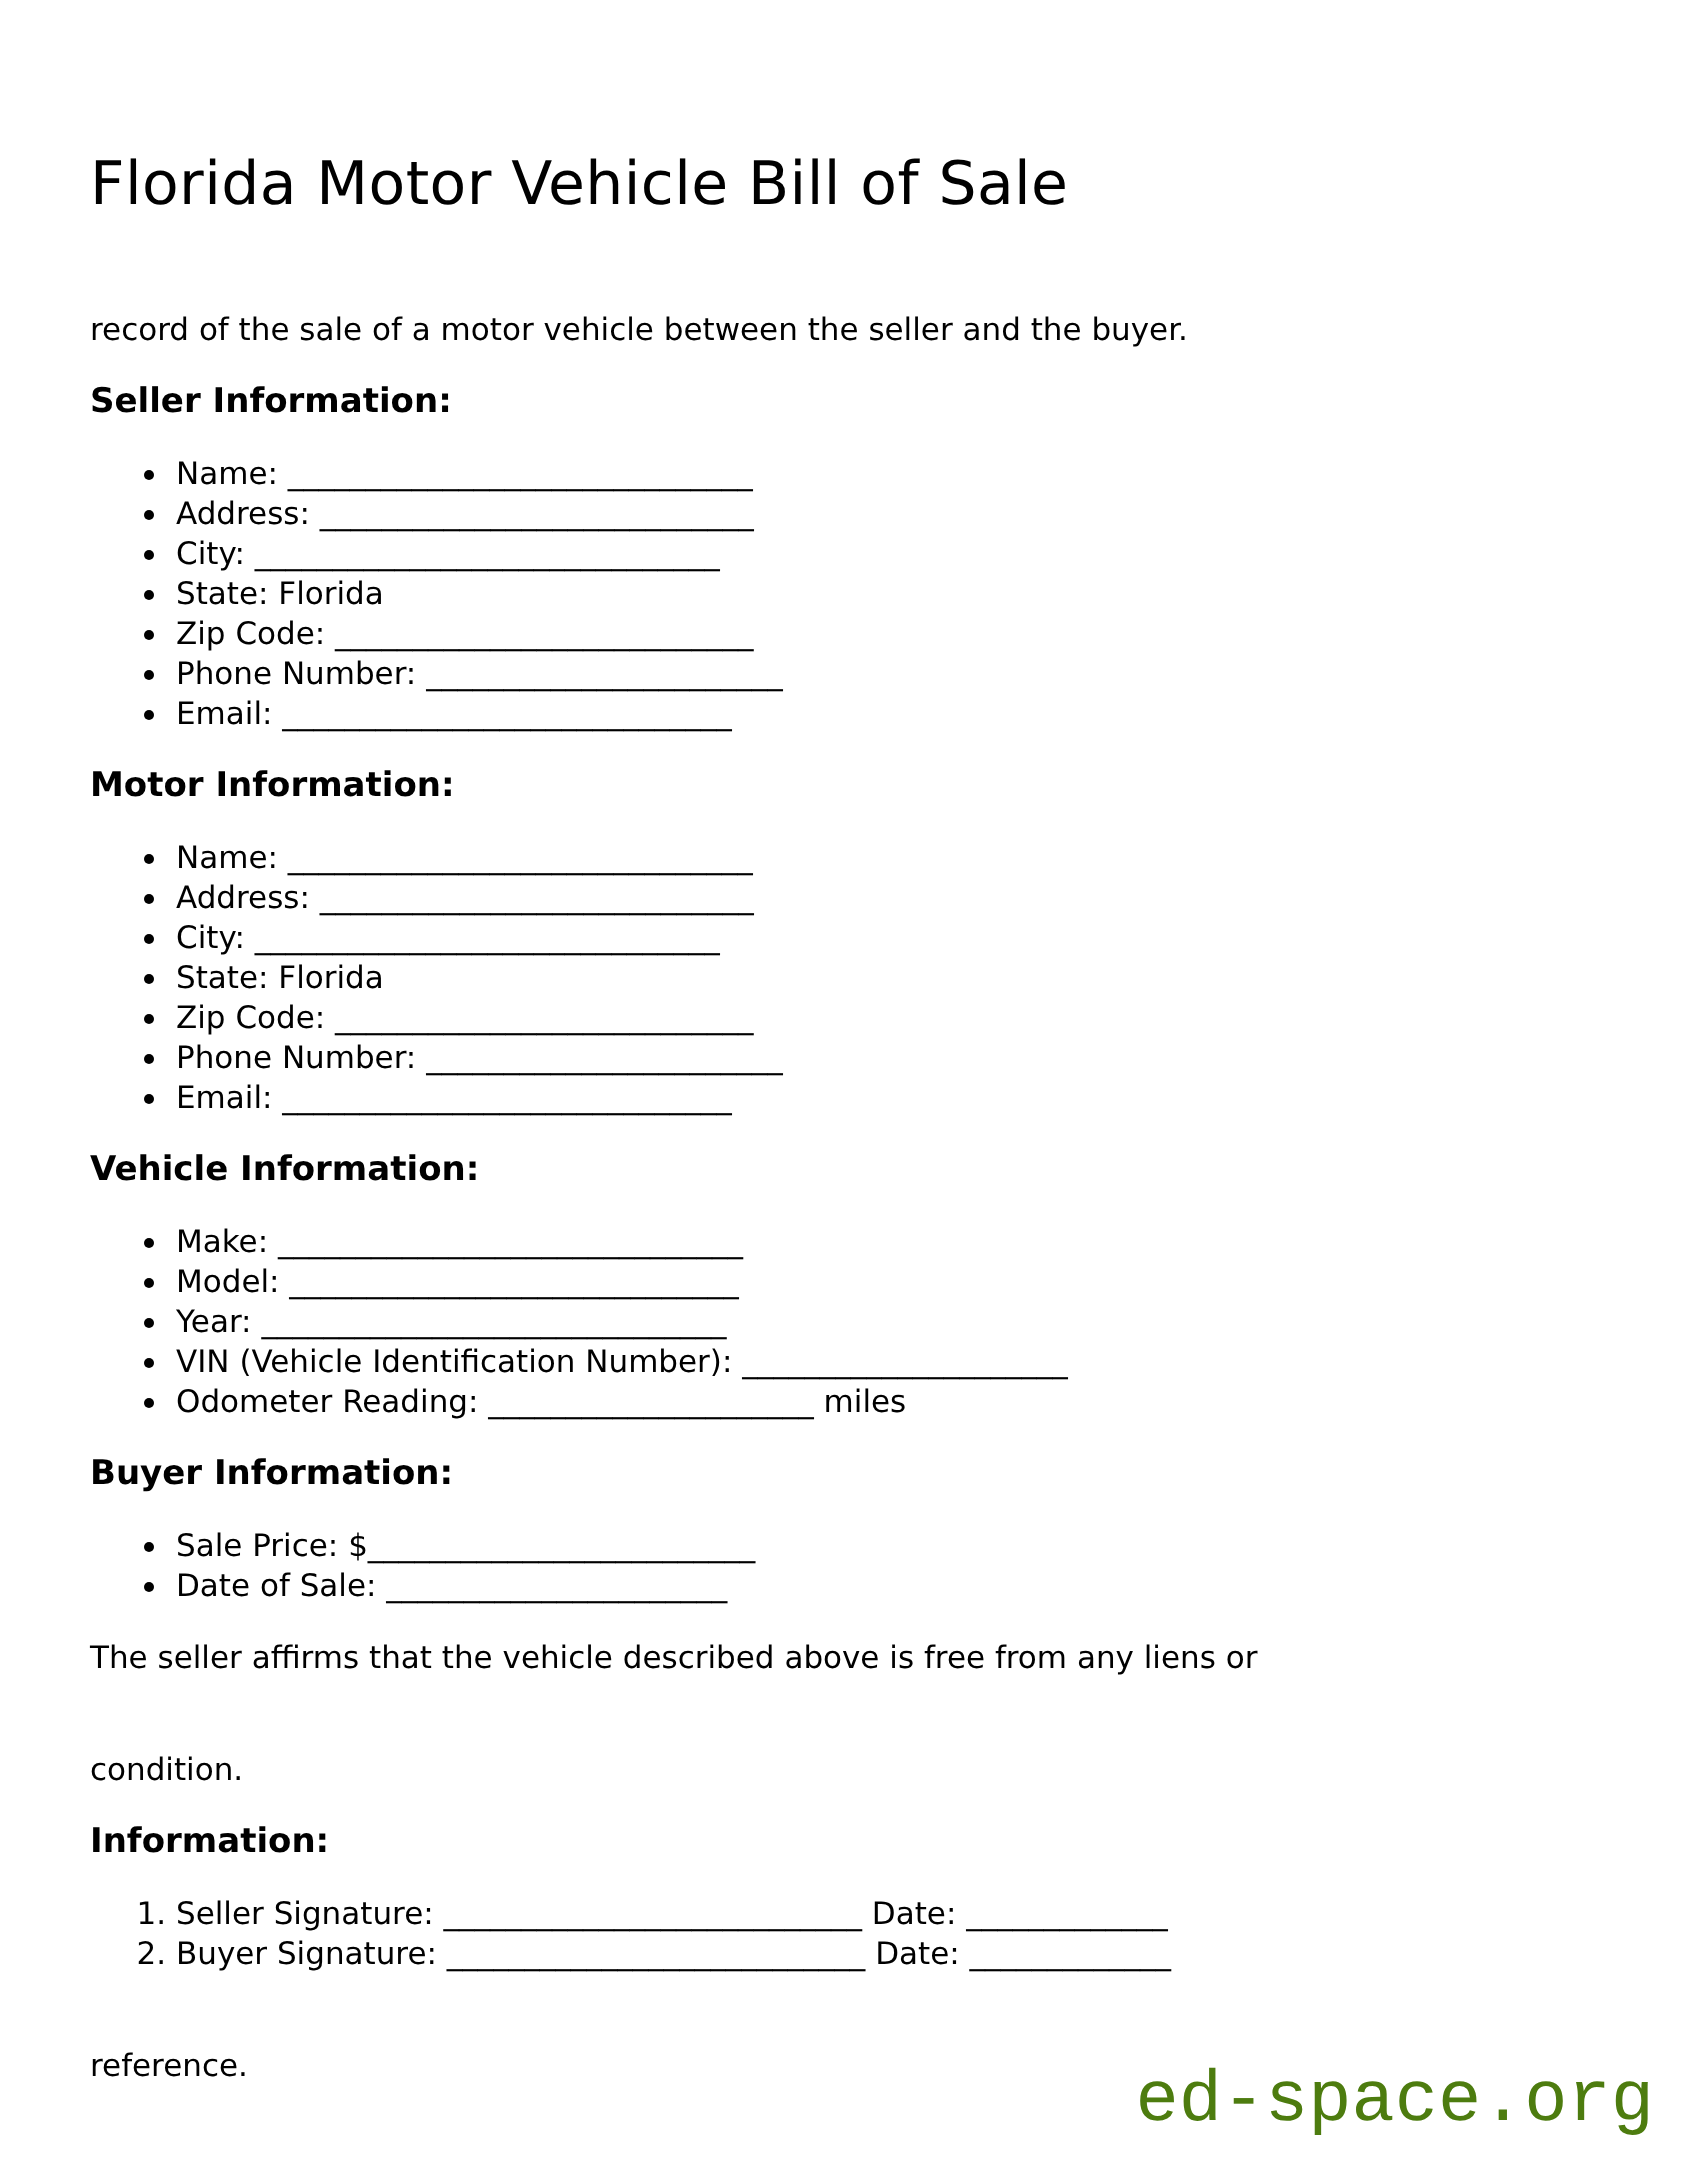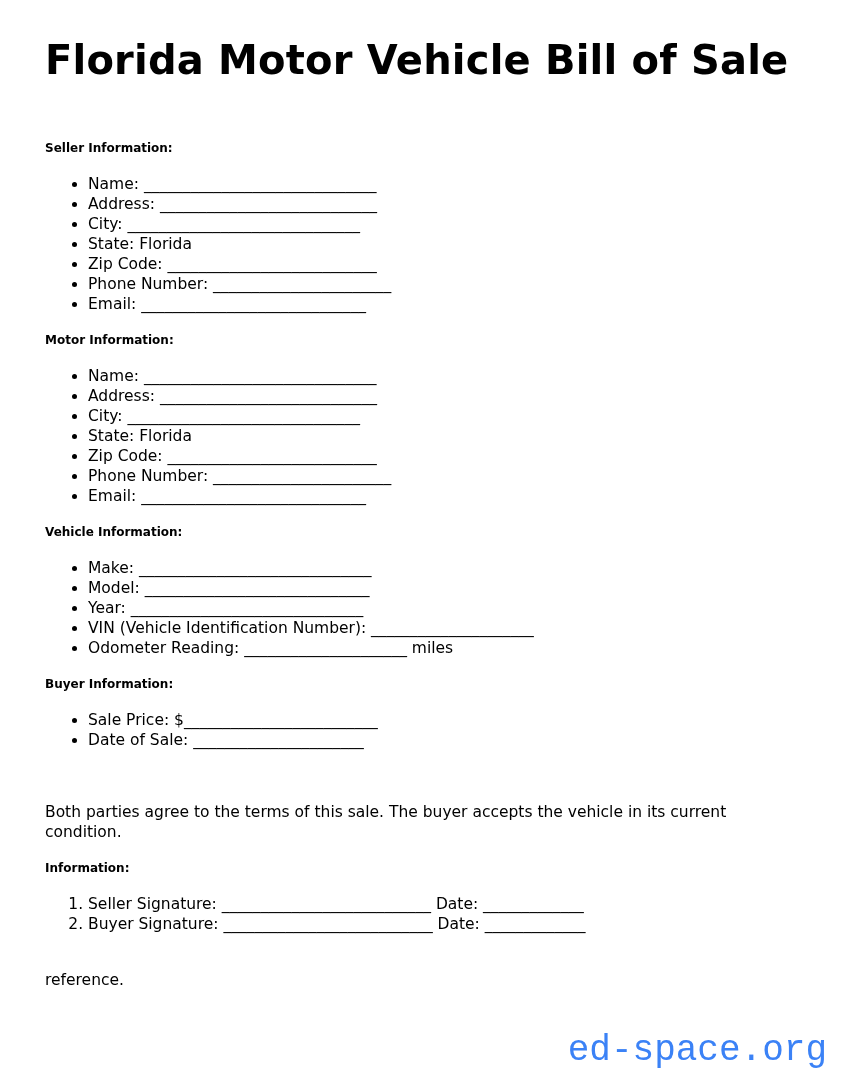--- a/index.html
+++ b/index.html
@@ -8,58 +8,58 @@
     box-sizing: border-box;
     padding: 0 45px;
     position: relative;
     overflow: hidden;
     font-family: "DejaVu Sans", sans-serif;
     font-size: 15.5px;
     line-height: 20px;
     color: #000;
   }
   h1.doc-title {
-    font-size: 40px;
+    font-size: 30px;
     line-height: 36px;
-    margin: 42px 0 24px 0;
-    font-weight: bold;
+    margin: 75px 0 24px 0;
+    font-weight: normal;
     letter-spacing: 0.2px;
   }
   p.doc-par { margin: 0 0 16px 0; white-space: nowrap; }
   h3.doc-heading {
-    font-size: 12px;
+    font-size: 17px;
     line-height: 20px;
     margin: 0 0 16px 0;
     font-weight: bold;
   }
   ul.doc-list, ol.doc-list {
     margin: 0 0 16px 0;
     padding-left: 43px;
   }
   ul.doc-list li, ol.doc-list li {
     line-height: 20px;
     white-space: nowrap;
   }
   .watermark {
     position: absolute;
     top: 1032px;
     right: 17px;
     font-family: "Liberation Mono", monospace;
     font-size: 36px;
     line-height: 38px;
-    color: #3b82f6;
+    color: #4d7c0f;
     white-space: nowrap;
   }
 </style>
 </head>
 <body>
 
 <h1 class="doc-title">Florida Motor Vehicle Bill of Sale</h1>
 
-<p class="doc-par"><br></p>
+<p class="doc-par"><br><span>record of the sale of a motor vehicle between the seller and the buyer.</span></p>
 
 <h3 class="doc-heading">Seller Information:</h3>
 <ul class="doc-list">
   <li>Name: ______________________________</li>
   <li>Address: ____________________________</li>
   <li>City: ______________________________</li>
   <li>State: Florida</li>
   <li>Zip Code: ___________________________</li>
   <li>Phone Number: _______________________</li>
   <li>Email: _____________________________</li>
@@ -84,23 +84,23 @@
   <li>VIN (Vehicle Identification Number): _____________________</li>
   <li>Odometer Reading: _____________________ miles</li>
 </ul>
 
 <h3 class="doc-heading">Buyer Information:</h3>
 <ul class="doc-list">
   <li>Sale Price: $_________________________</li>
   <li>Date of Sale: ______________________</li>
 </ul>
 
-<p class="doc-par"><br></p>
+<p class="doc-par"><span>The seller affirms that the vehicle described above is free from any liens or</span><br></p>
 
-<p class="doc-par"><span>Both parties agree to the terms of this sale. The buyer accepts the vehicle in its current</span><br><span>condition.</span></p>
+<p class="doc-par"><br><span>condition.</span></p>
 
 <h3 class="doc-heading">Information:</h3>
 <ol class="doc-list">
   <li>Seller Signature: ___________________________ Date: _____________</li>
   <li>Buyer Signature: ___________________________ Date: _____________</li>
 </ol>
 
 <p class="doc-par"><br><span>reference.</span></p>
 
 <div class="watermark">ed-space.org</div>

